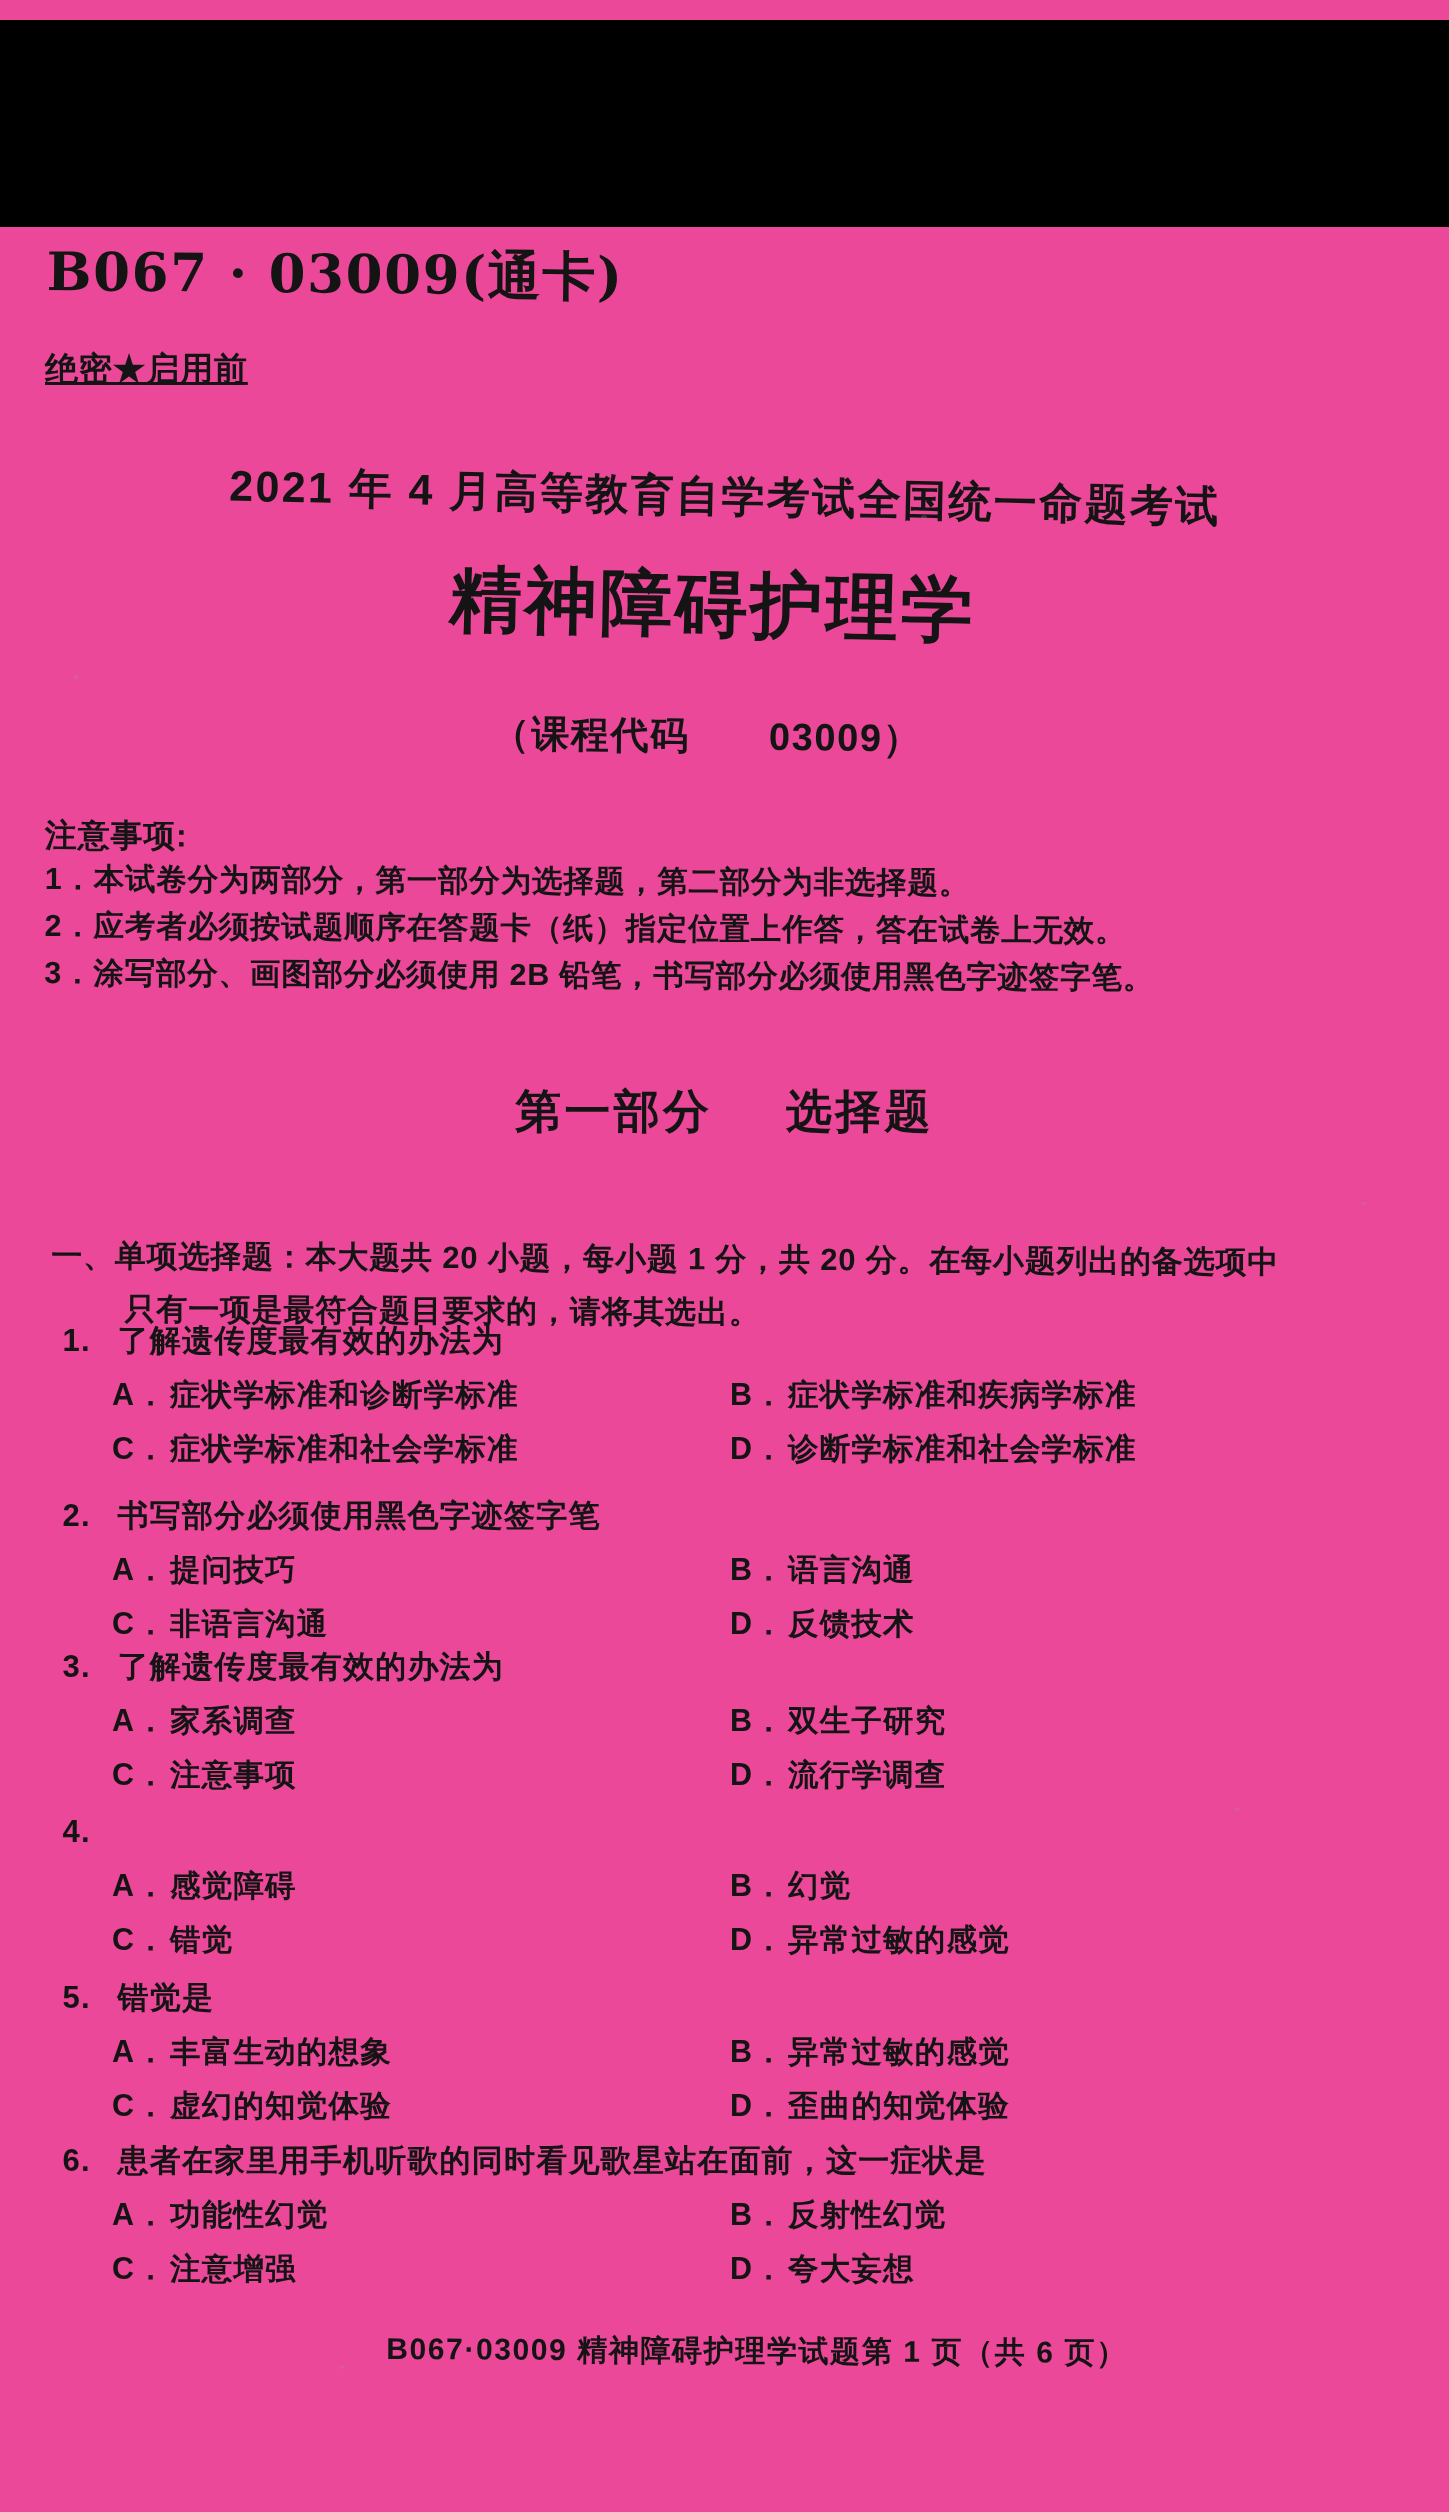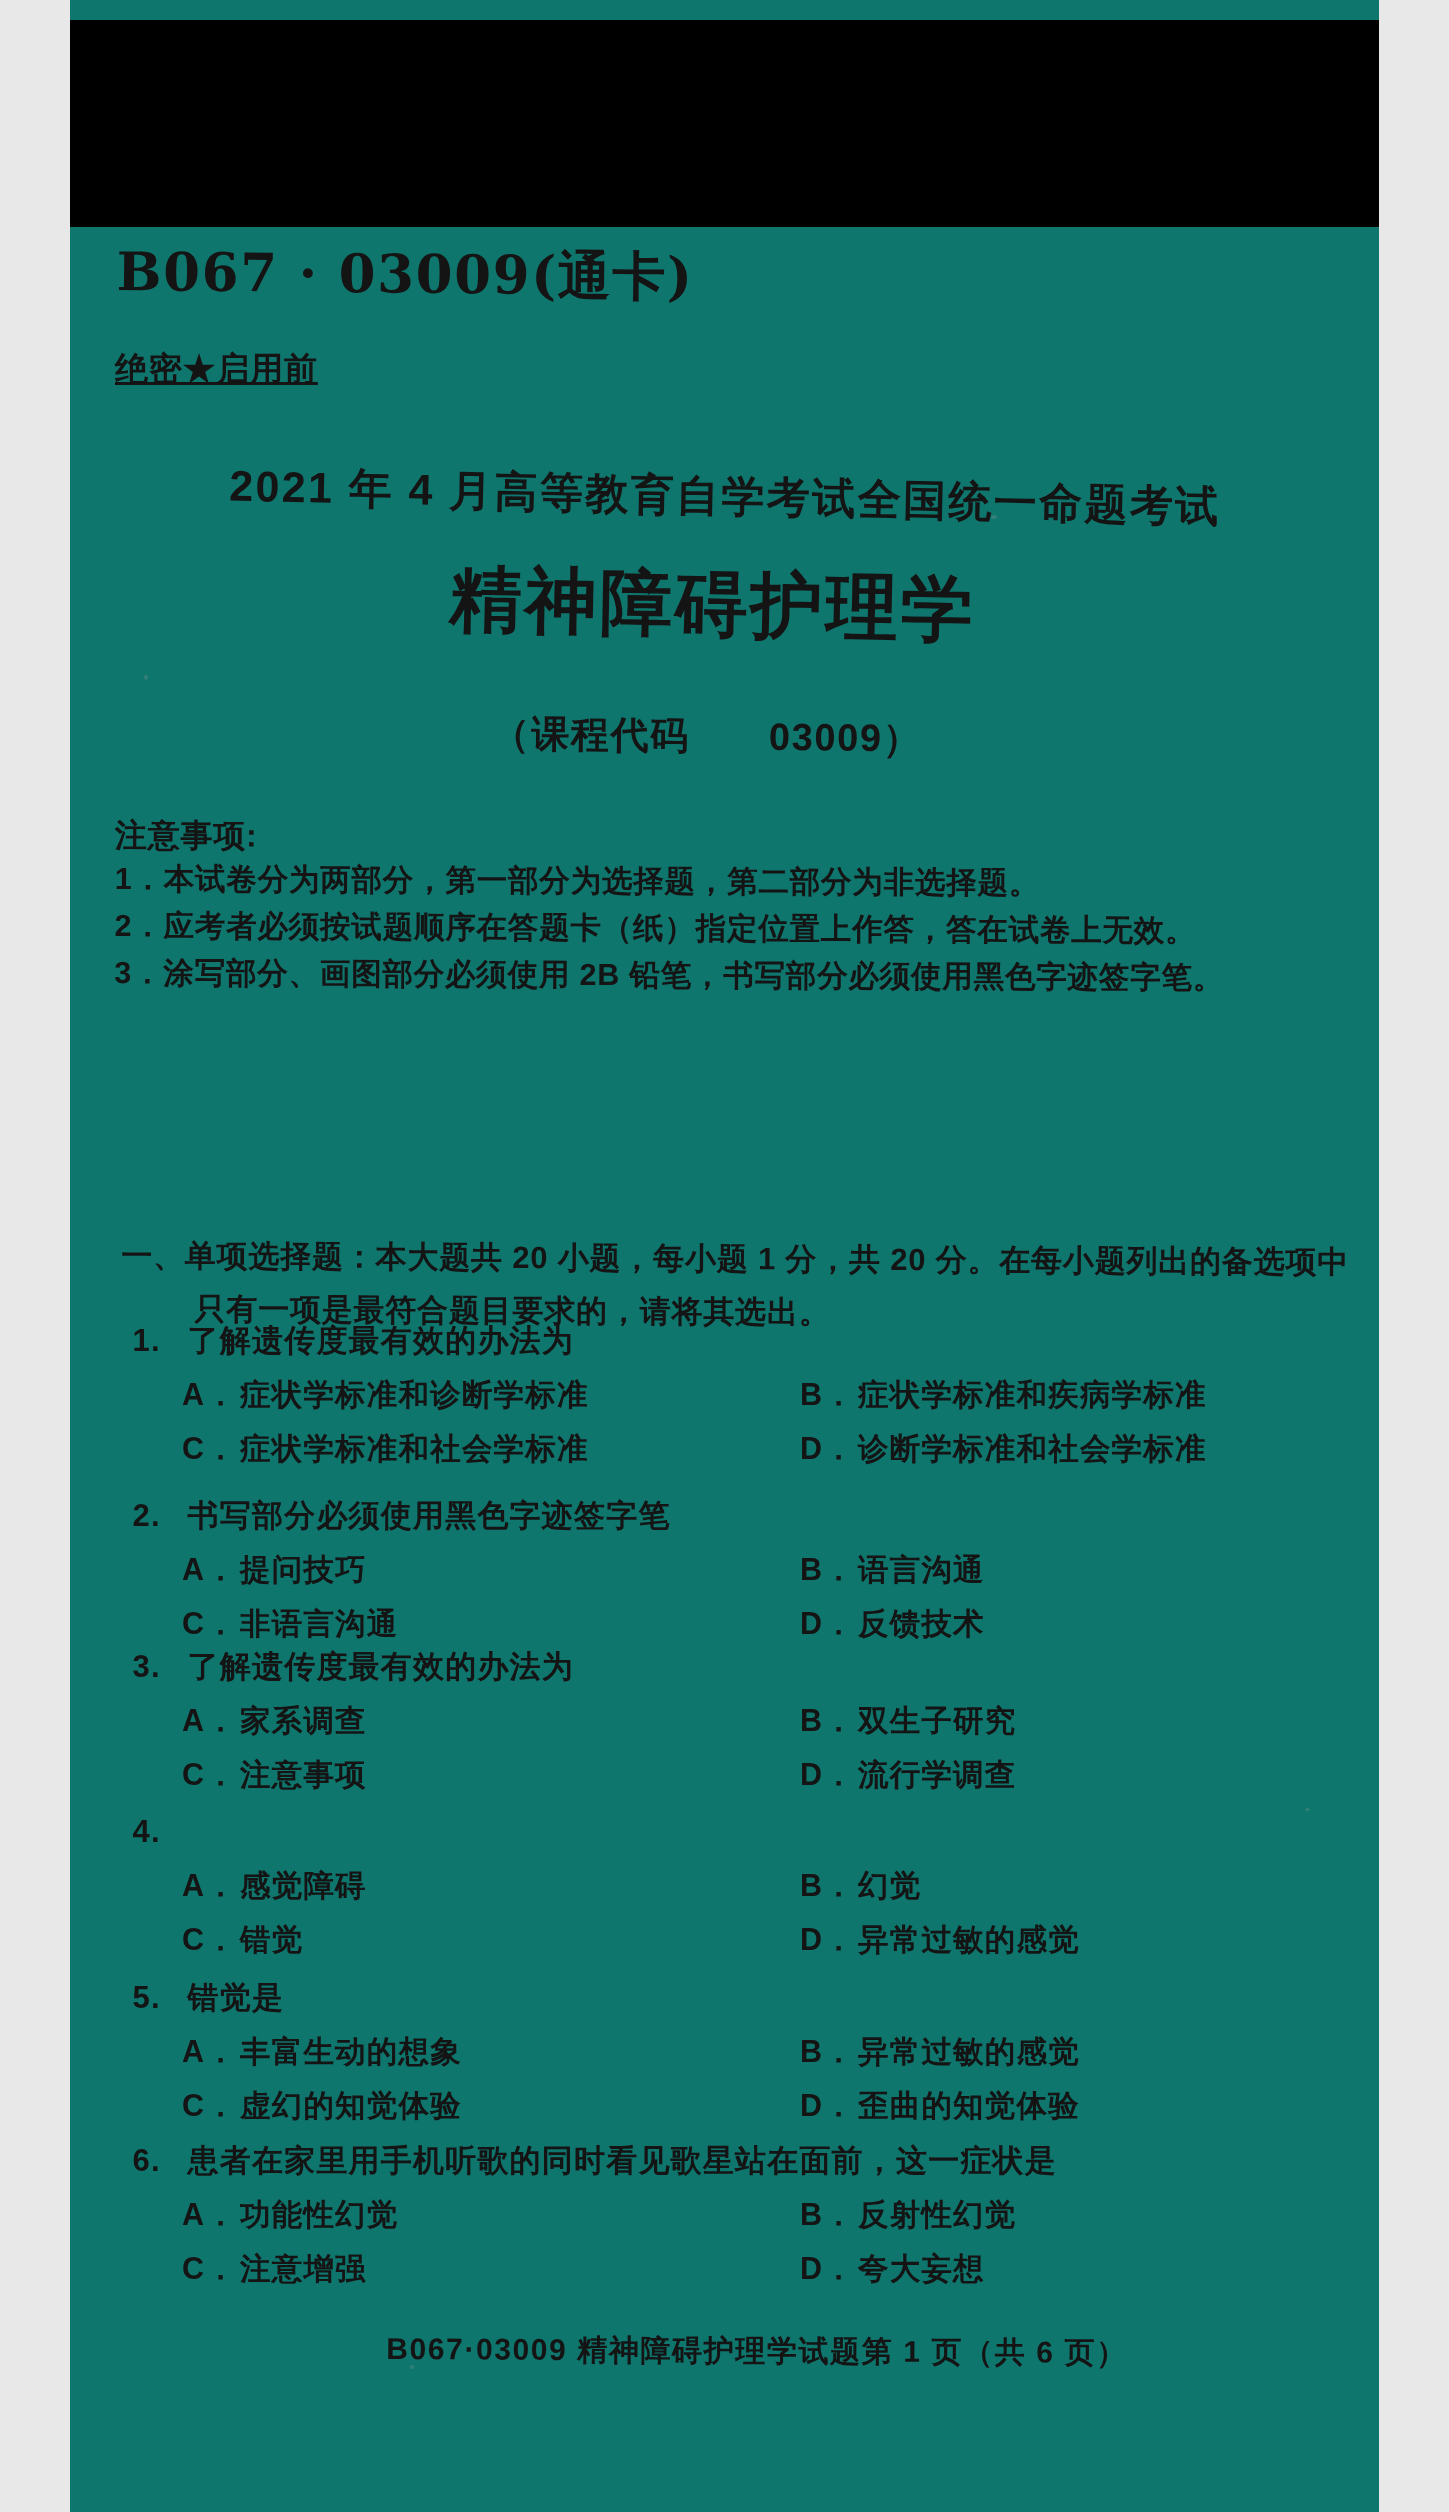--- a/index.html
+++ b/index.html
@@ -1,20 +1,20 @@
 <!DOCTYPE html>
 <html lang="zh" style="font-size:13px"><head>
 <meta charset="utf-8">
 <style>
   html,body{margin:0;padding:0;background:#e8e8e8;}
   .page{
     position:relative;
-    width:1309px;height:2512px;
+    width:1449px;height:2512px;
     margin:0 auto;
-    background:#0f766e;
+    background:#ec4899;
     color:#141414;
     font-family:"Liberation Sans", sans-serif;
     overflow:hidden;
   }
   
   .scan-bar{
     position:absolute;left:0;top:20px;width:1449px;height:207px;
     background:#000;
   }
   
@@ -119,20 +119,23 @@
 
   <div class="course-code">（课程代码　　03009）</div>
 
   <div class="notes">
     <div class="notes-heading">注意事项:</div>
     <div class="notes-item">1．本试卷分为两部分，第一部分为选择题，第二部分为非选择题。</div>
     <div class="notes-item">2．应考者必须按试题顺序在答题卡（纸）指定位置上作答，答在试卷上无效。</div>
     <div class="notes-item">3．涂写部分、画图部分必须使用 2B 铅笔，书写部分必须使用黑色字迹签字笔。</div>
   </div>
 
+  <div class="part-heading">
+    <span class="part-no">第一部分</span><span>选择题</span>
+  </div>
 
   <div class="section-intro">
     <div class="intro-line1">一、单项选择题：本大题共 20 小题，每小题 1 分，共 20 分。在每小题列出的备选项中</div>
     <div class="intro-line2">只有一项是最符合题目要求的，请将其选出。</div>
   </div>
 
   <div class="q q0">
     <div class="stem">
       <span class="qnum">1.</span>
       <span class="stem-text">了解遗传度最有效的办法为</span>

